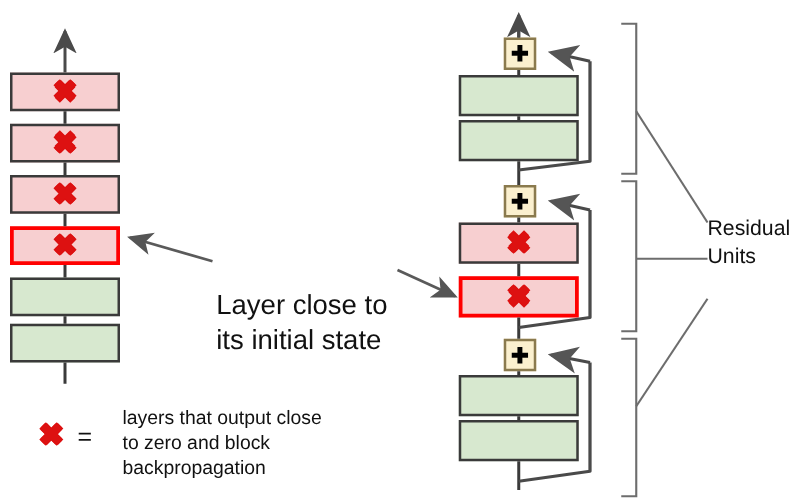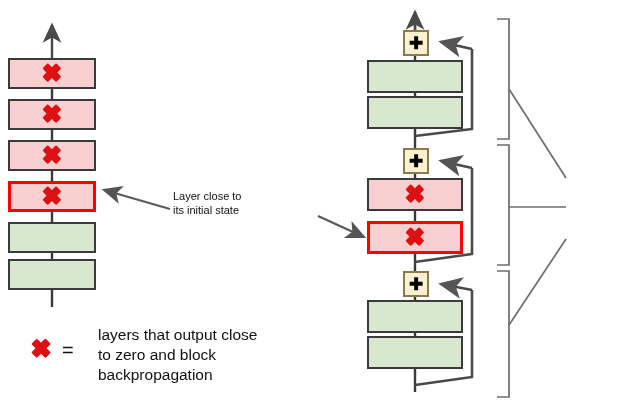--- a/index.html
+++ b/index.html
@@ -59,24 +59,25 @@
     line-height: 1;
     letter-spacing: 0;
     font-family: "Liberation Sans", sans-serif;
     text-shadow:
        1px 0 0 #dd1111, -1px 0 0 #dd1111,
        0 1px 0 #dd1111, 0 -1px 0 #dd1111;
   }
 
   .note-text {
     position: absolute;
-    font-size: 11px;
+    font-size: 22px;
     line-height: 1.28;
     color: #111;
     white-space: pre-line;
+    margin-top: 41px;
   }
 
   .legend-text {
     position: absolute;
     font-size: 15.5px;
     line-height: 1.3;
     color: #111;
     white-space: pre-line;
   }
   .legend-x {
@@ -238,20 +239,22 @@
 
       <path d="M509,89  L566,178"></path>
       <path d="M509,207 L566,207"></path>
       <path d="M509,325 L566,239"></path>
     </g>
   </svg>
 
   <div class="note-text" style="left:173px; top:189px; width:150px;">Layer close to
 its initial state</div>
 
+  <div class="side-label" style="left:566px; top:172px; width:72px;">Residual
+Units</div>
 
   <div>
     <span class="legend-x" style="left:31px; top:337px;">✖</span>
     <span class="legend-eq" style="left:62px; top:340px;">=</span>
     <div class="legend-text" style="left:98px; top:325px; width:230px;">layers that output close
 to zero and block
 backpropagation</div>
   </div>
 
 </div>

